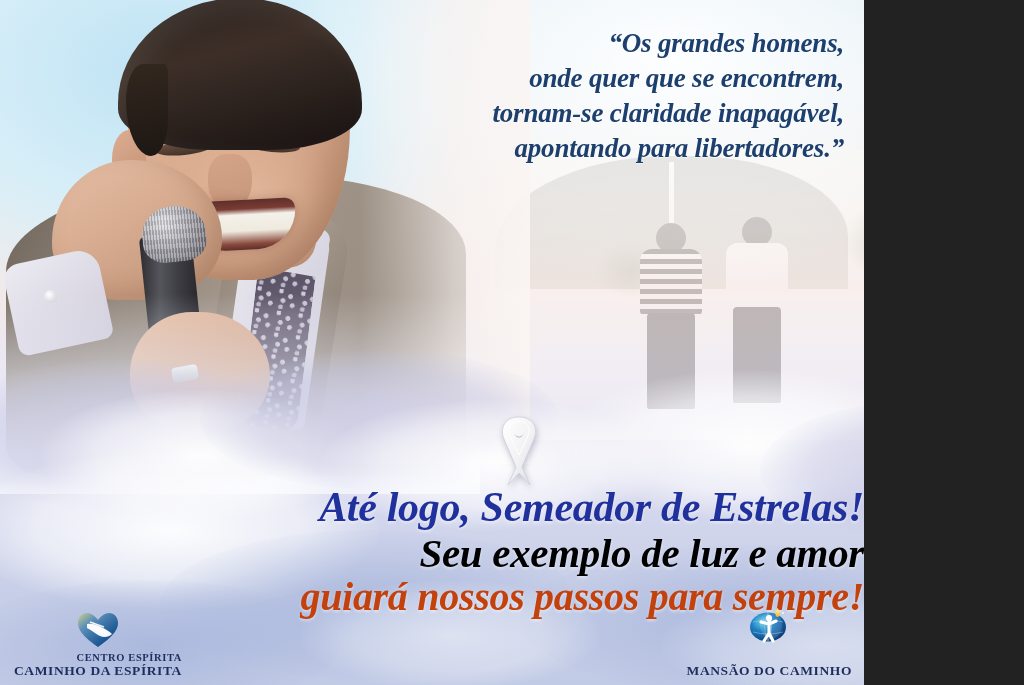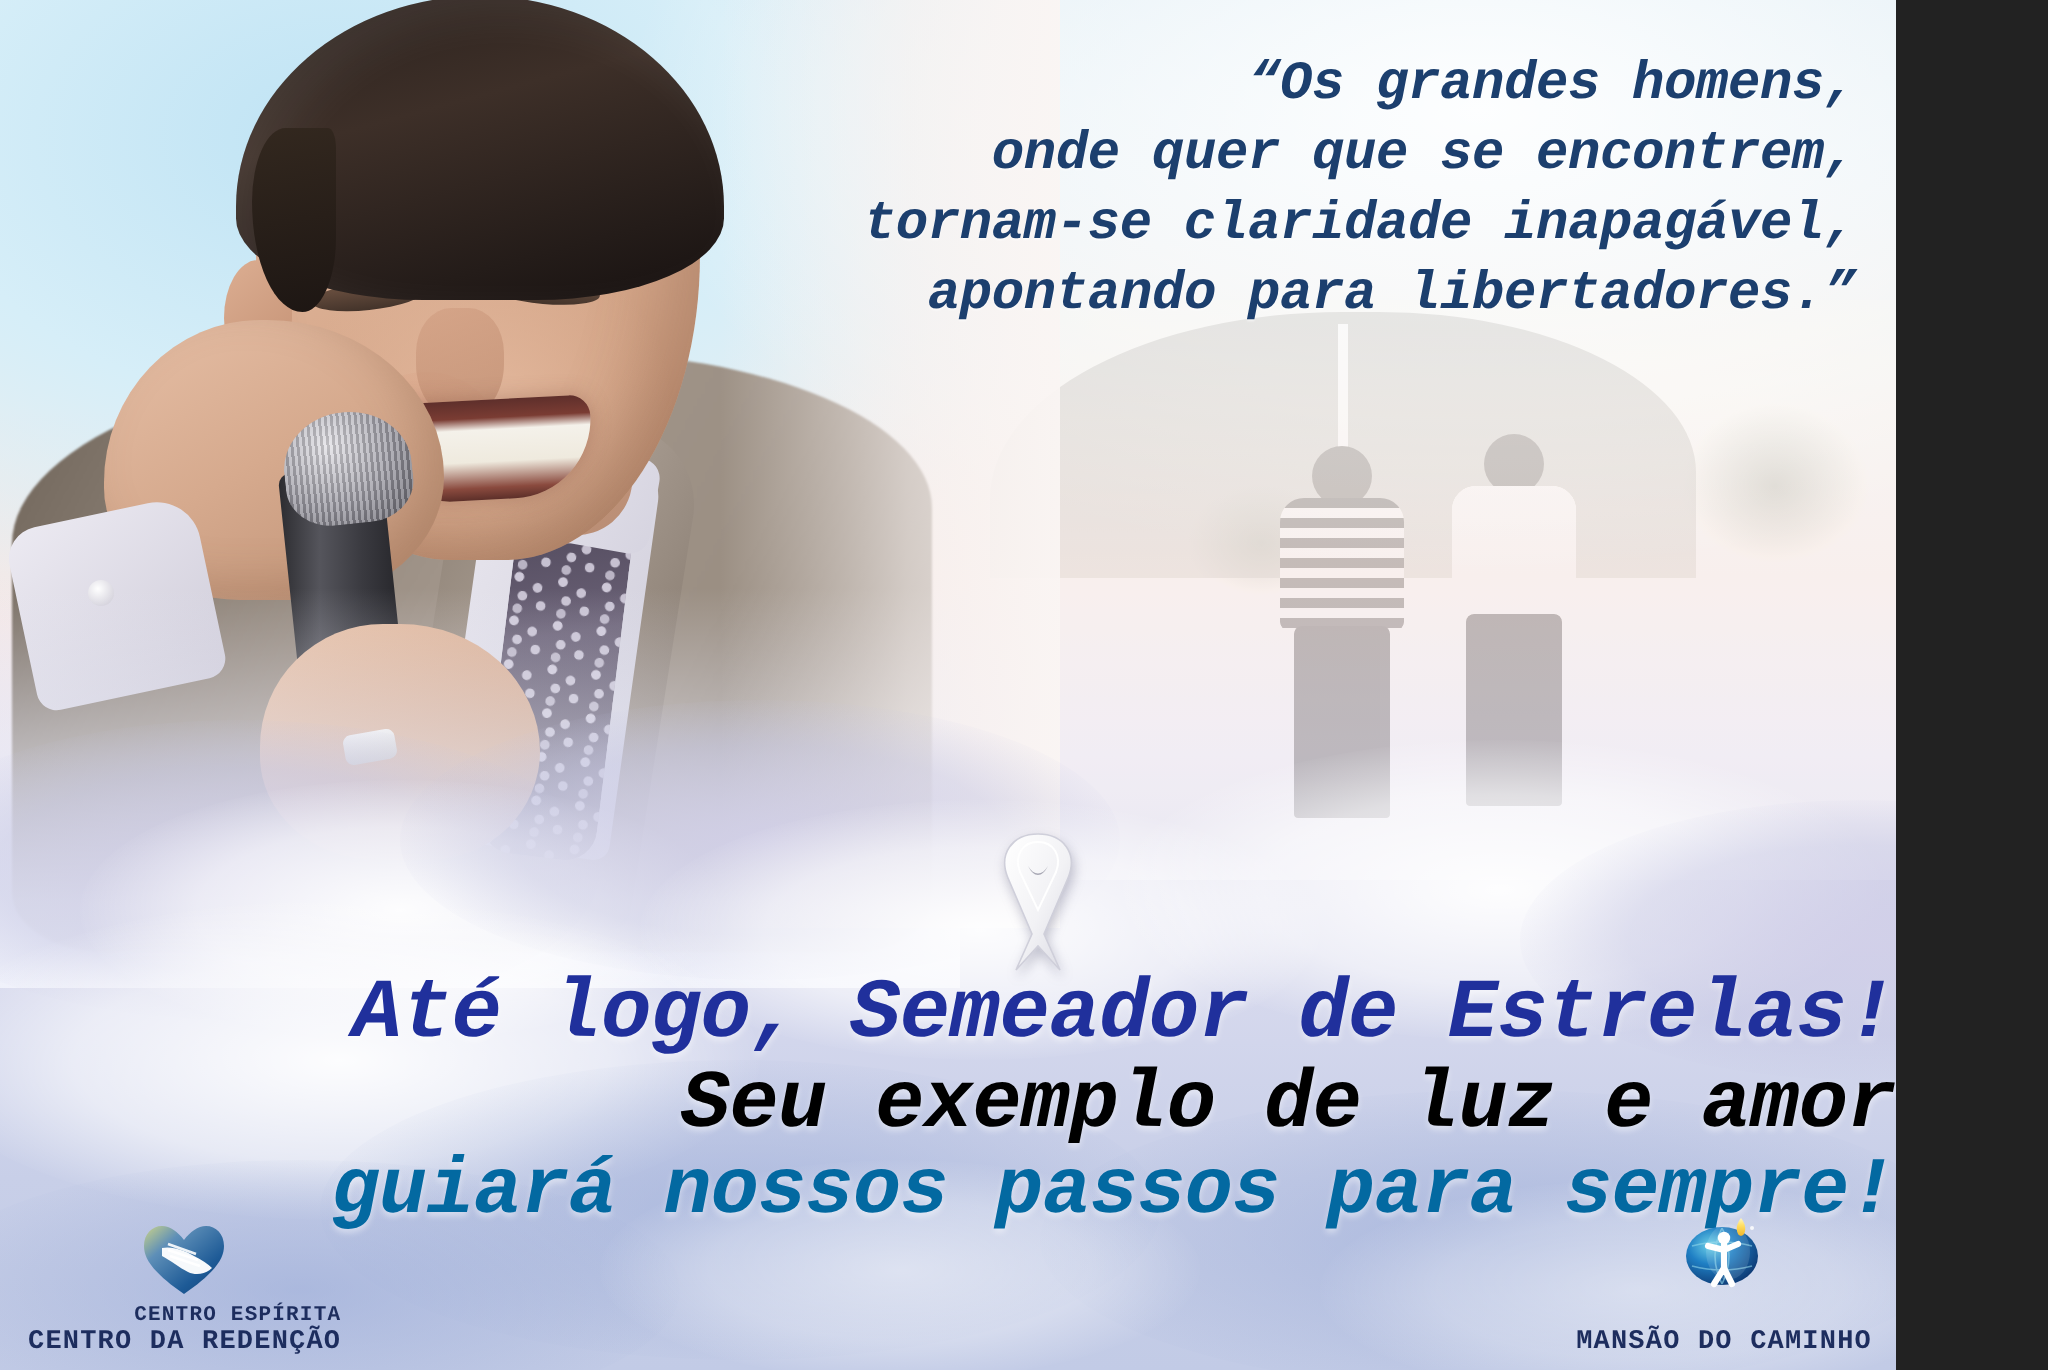--- a/index.html
+++ b/index.html
@@ -3,24 +3,24 @@
 <meta charset="utf-8">
 <title>Memorial Tribute</title>
 <style>
   html, body {
     margin: 0;
     padding: 0;
     background: #222;
   }
   #poster {
     position: relative;
-    width: 948px;
+    width: 864px;
     height: 685px;
     overflow: hidden;
-    font-family: Liberation Mono, monospace;
+    font-family: Liberation Serif, serif;
     background: #dfe6f2;
   }
 
   
   .bg-base {
     position: absolute;
     inset: 0;
     background:
       radial-gradient(ellipse 60% 45% at 78% 8%, rgba(255,255,255,0.95) 0%, rgba(255,252,250,0.6) 45%, rgba(255,255,255,0) 75%),
       radial-gradient(ellipse 55% 50% at 18% 10%, #bfe3f4 0%, #d6eef8 40%, rgba(225,240,250,0) 78%),
@@ -353,21 +353,21 @@
   }
   .hl {
     font-style: italic;
     font-weight: bold;
     letter-spacing: -0.3px;
     line-height: 1.04;
     text-shadow: 0 2px 3px rgba(255,255,255,0.45);
   }
   .hl1 { font-size: 42px; color: #20309c; }
   .hl2 { font-size: 41px; color: #000000; margin-top: 2px; }
-  .hl3 { font-size: 40px; color: #0369a1; margin-top: 2px; }
+  .hl3 { font-size: 40px; color: #c2410c; margin-top: 2px; }
 
   
   .logo {
     position: absolute;
     bottom: 6px;
     display: flex;
     flex-direction: column;
     align-items: center;
   }
   .logo-left { left: 14px; }
@@ -495,21 +495,21 @@
             <stop offset="100%" stop-color="#123f72"></stop>
           </linearGradient>
         </defs>
         <path d="M22 36 C6 25 2 18 2 12 C2 6 6 2 11 2 C15 2 19 5 22 9 C25 5 29 2 33 2 C38 2 42 6 42 12 C42 18 38 25 22 36 Z" fill="url(#hg)"></path>
         <path d="M11 13 C16 12 22 14 27 17 C31 19 34 21 36 23 C33 26 28 27 24 25 C20 23 15 19 11 17 Z" fill="#ffffff" opacity="0.96"></path>
         <path d="M14 11 L28 16 M14 14 L29 19 M15 17 L30 22" stroke="#ffffff" stroke-width="1.4" opacity="0.9" fill="none"></path>
       </svg>
     </div>
     <div class="logo-text">
       <span class="l1">CENTRO ESPÍRITA</span>
-      <span class="l2">CENTRO DA REDENÇÃO</span>
+      <span class="l2">CAMINHO DA ESPÍRITA</span>
     </div>
   </div>
 
   <div class="logo logo-right">
     <div class="logo-mark">
       <svg viewBox="0 0 44 38" width="44" height="38" aria-hidden="true">
         <defs>
           <radialGradient id="gg" cx="35%" cy="32%" r="72%">
             <stop offset="0%" stop-color="#6fd2e8"></stop>
             <stop offset="45%" stop-color="#1f7fc4"></stop>

